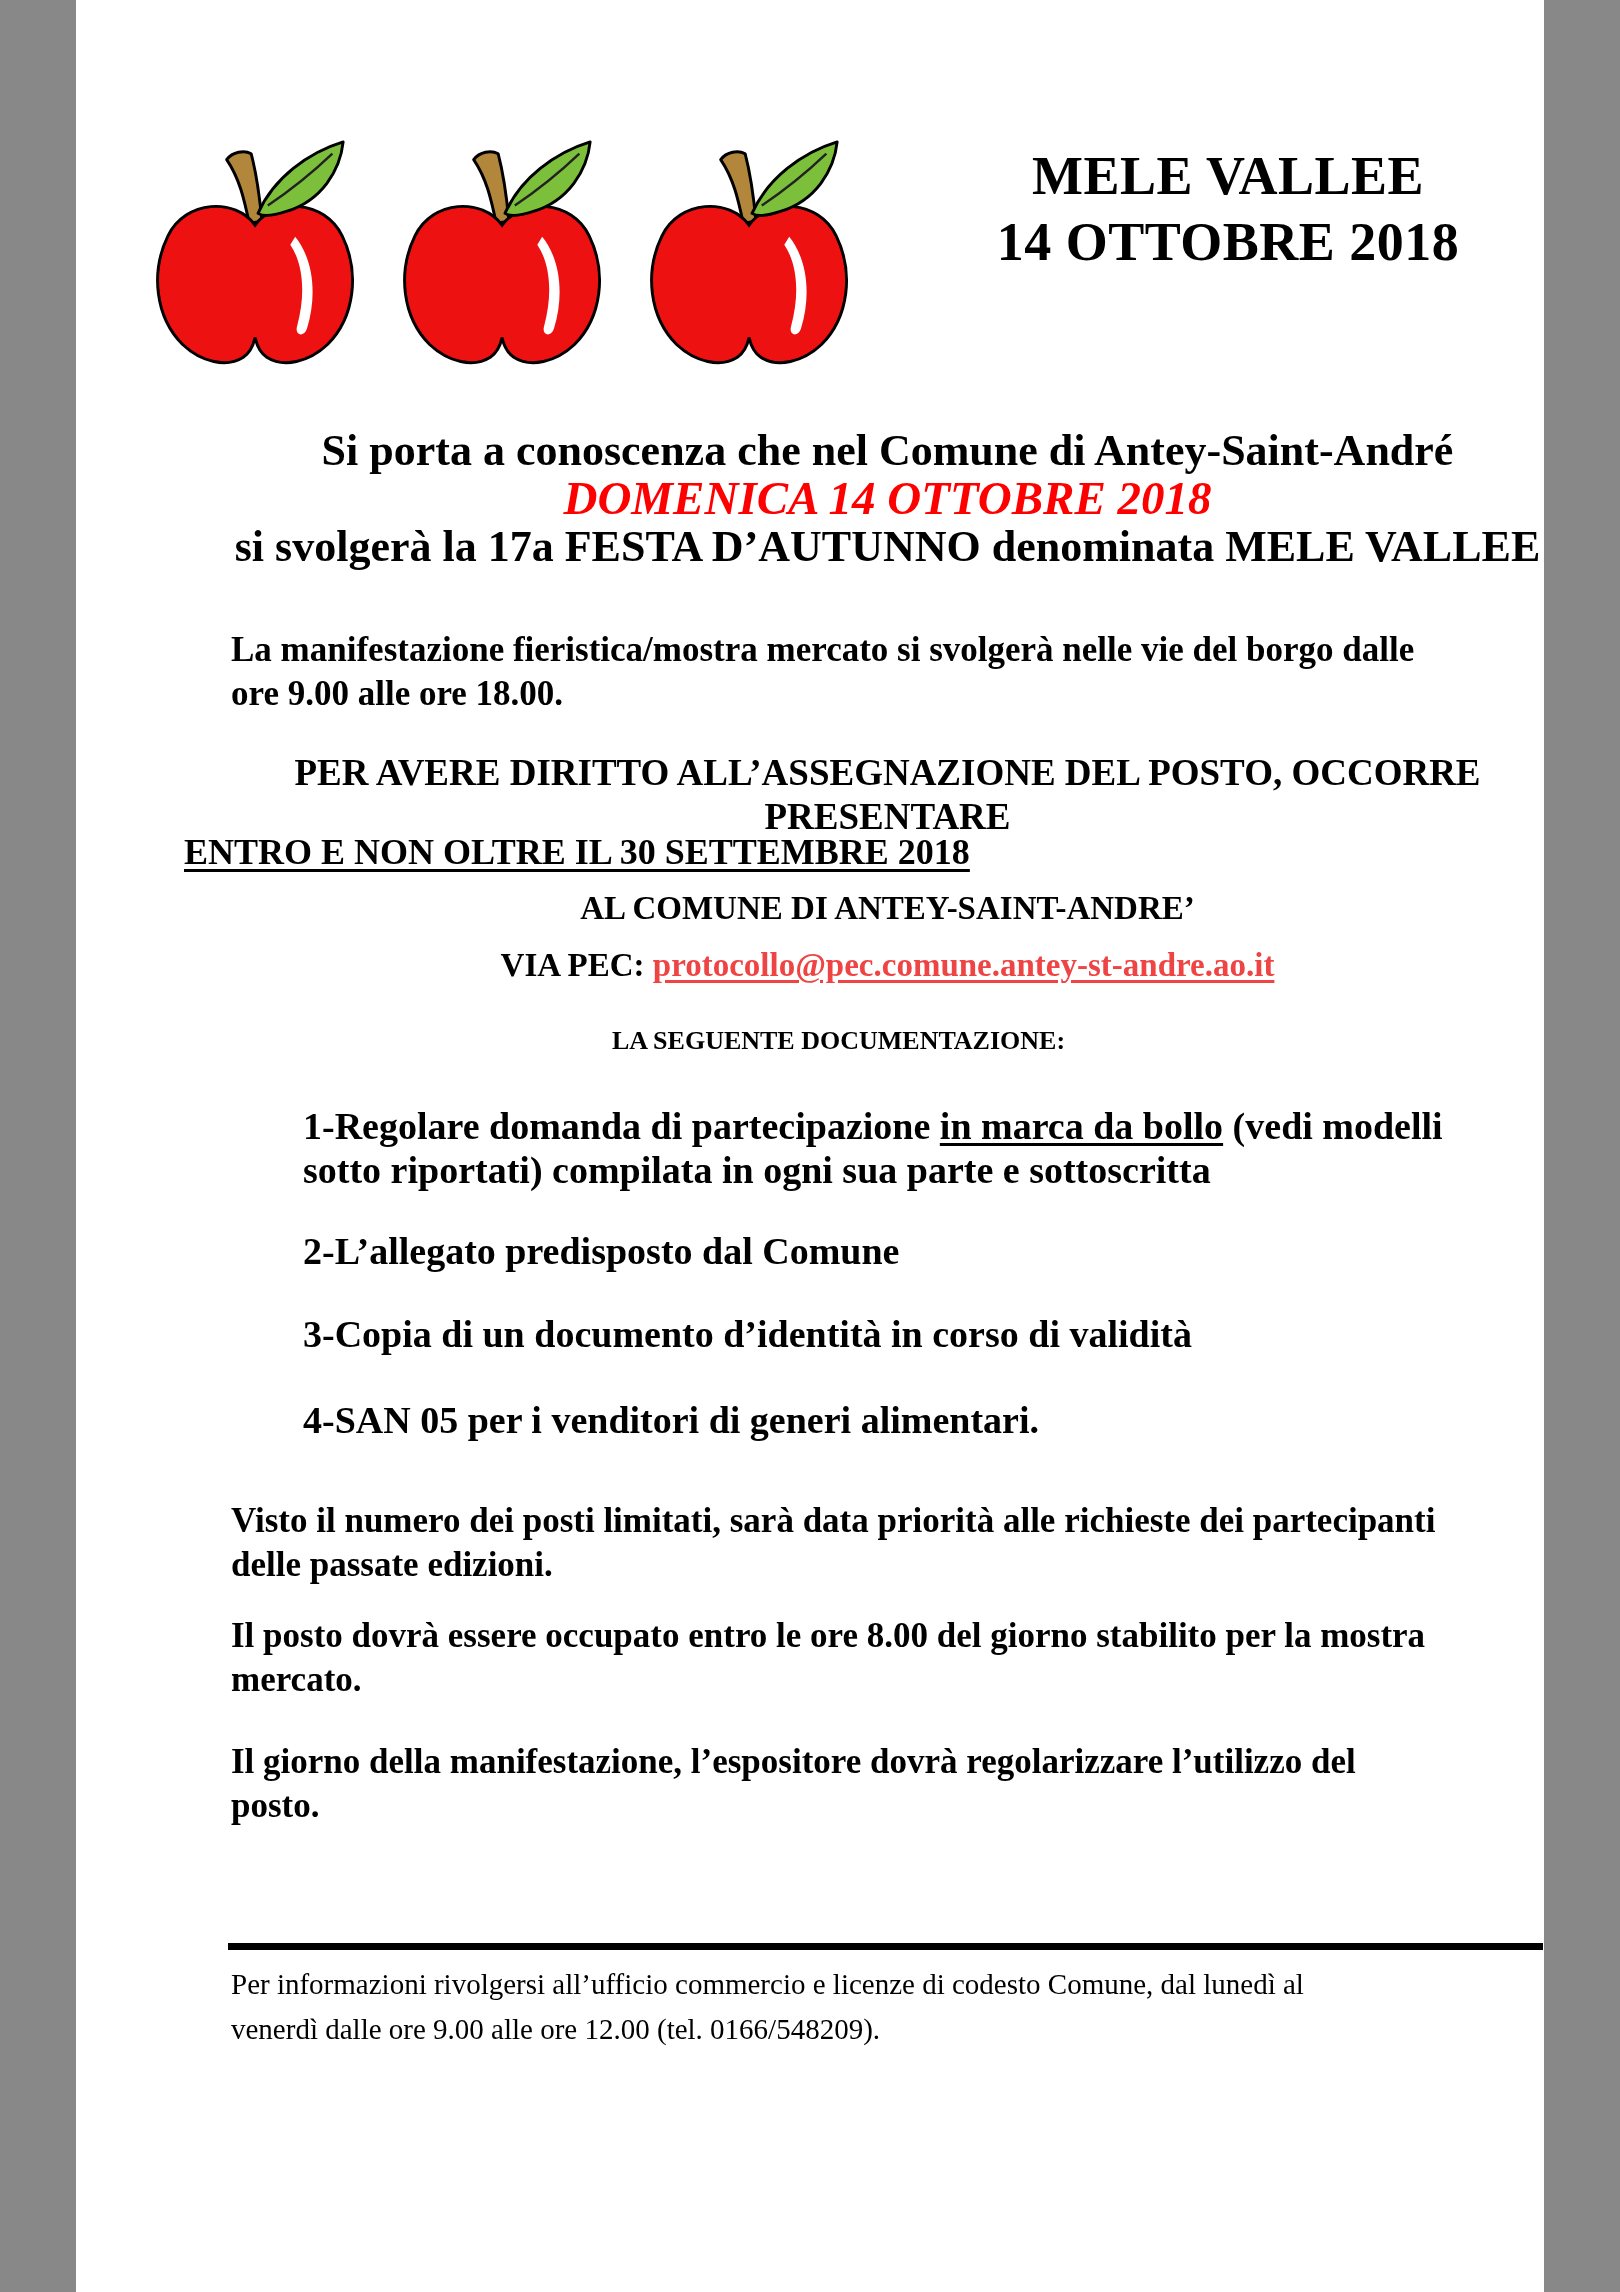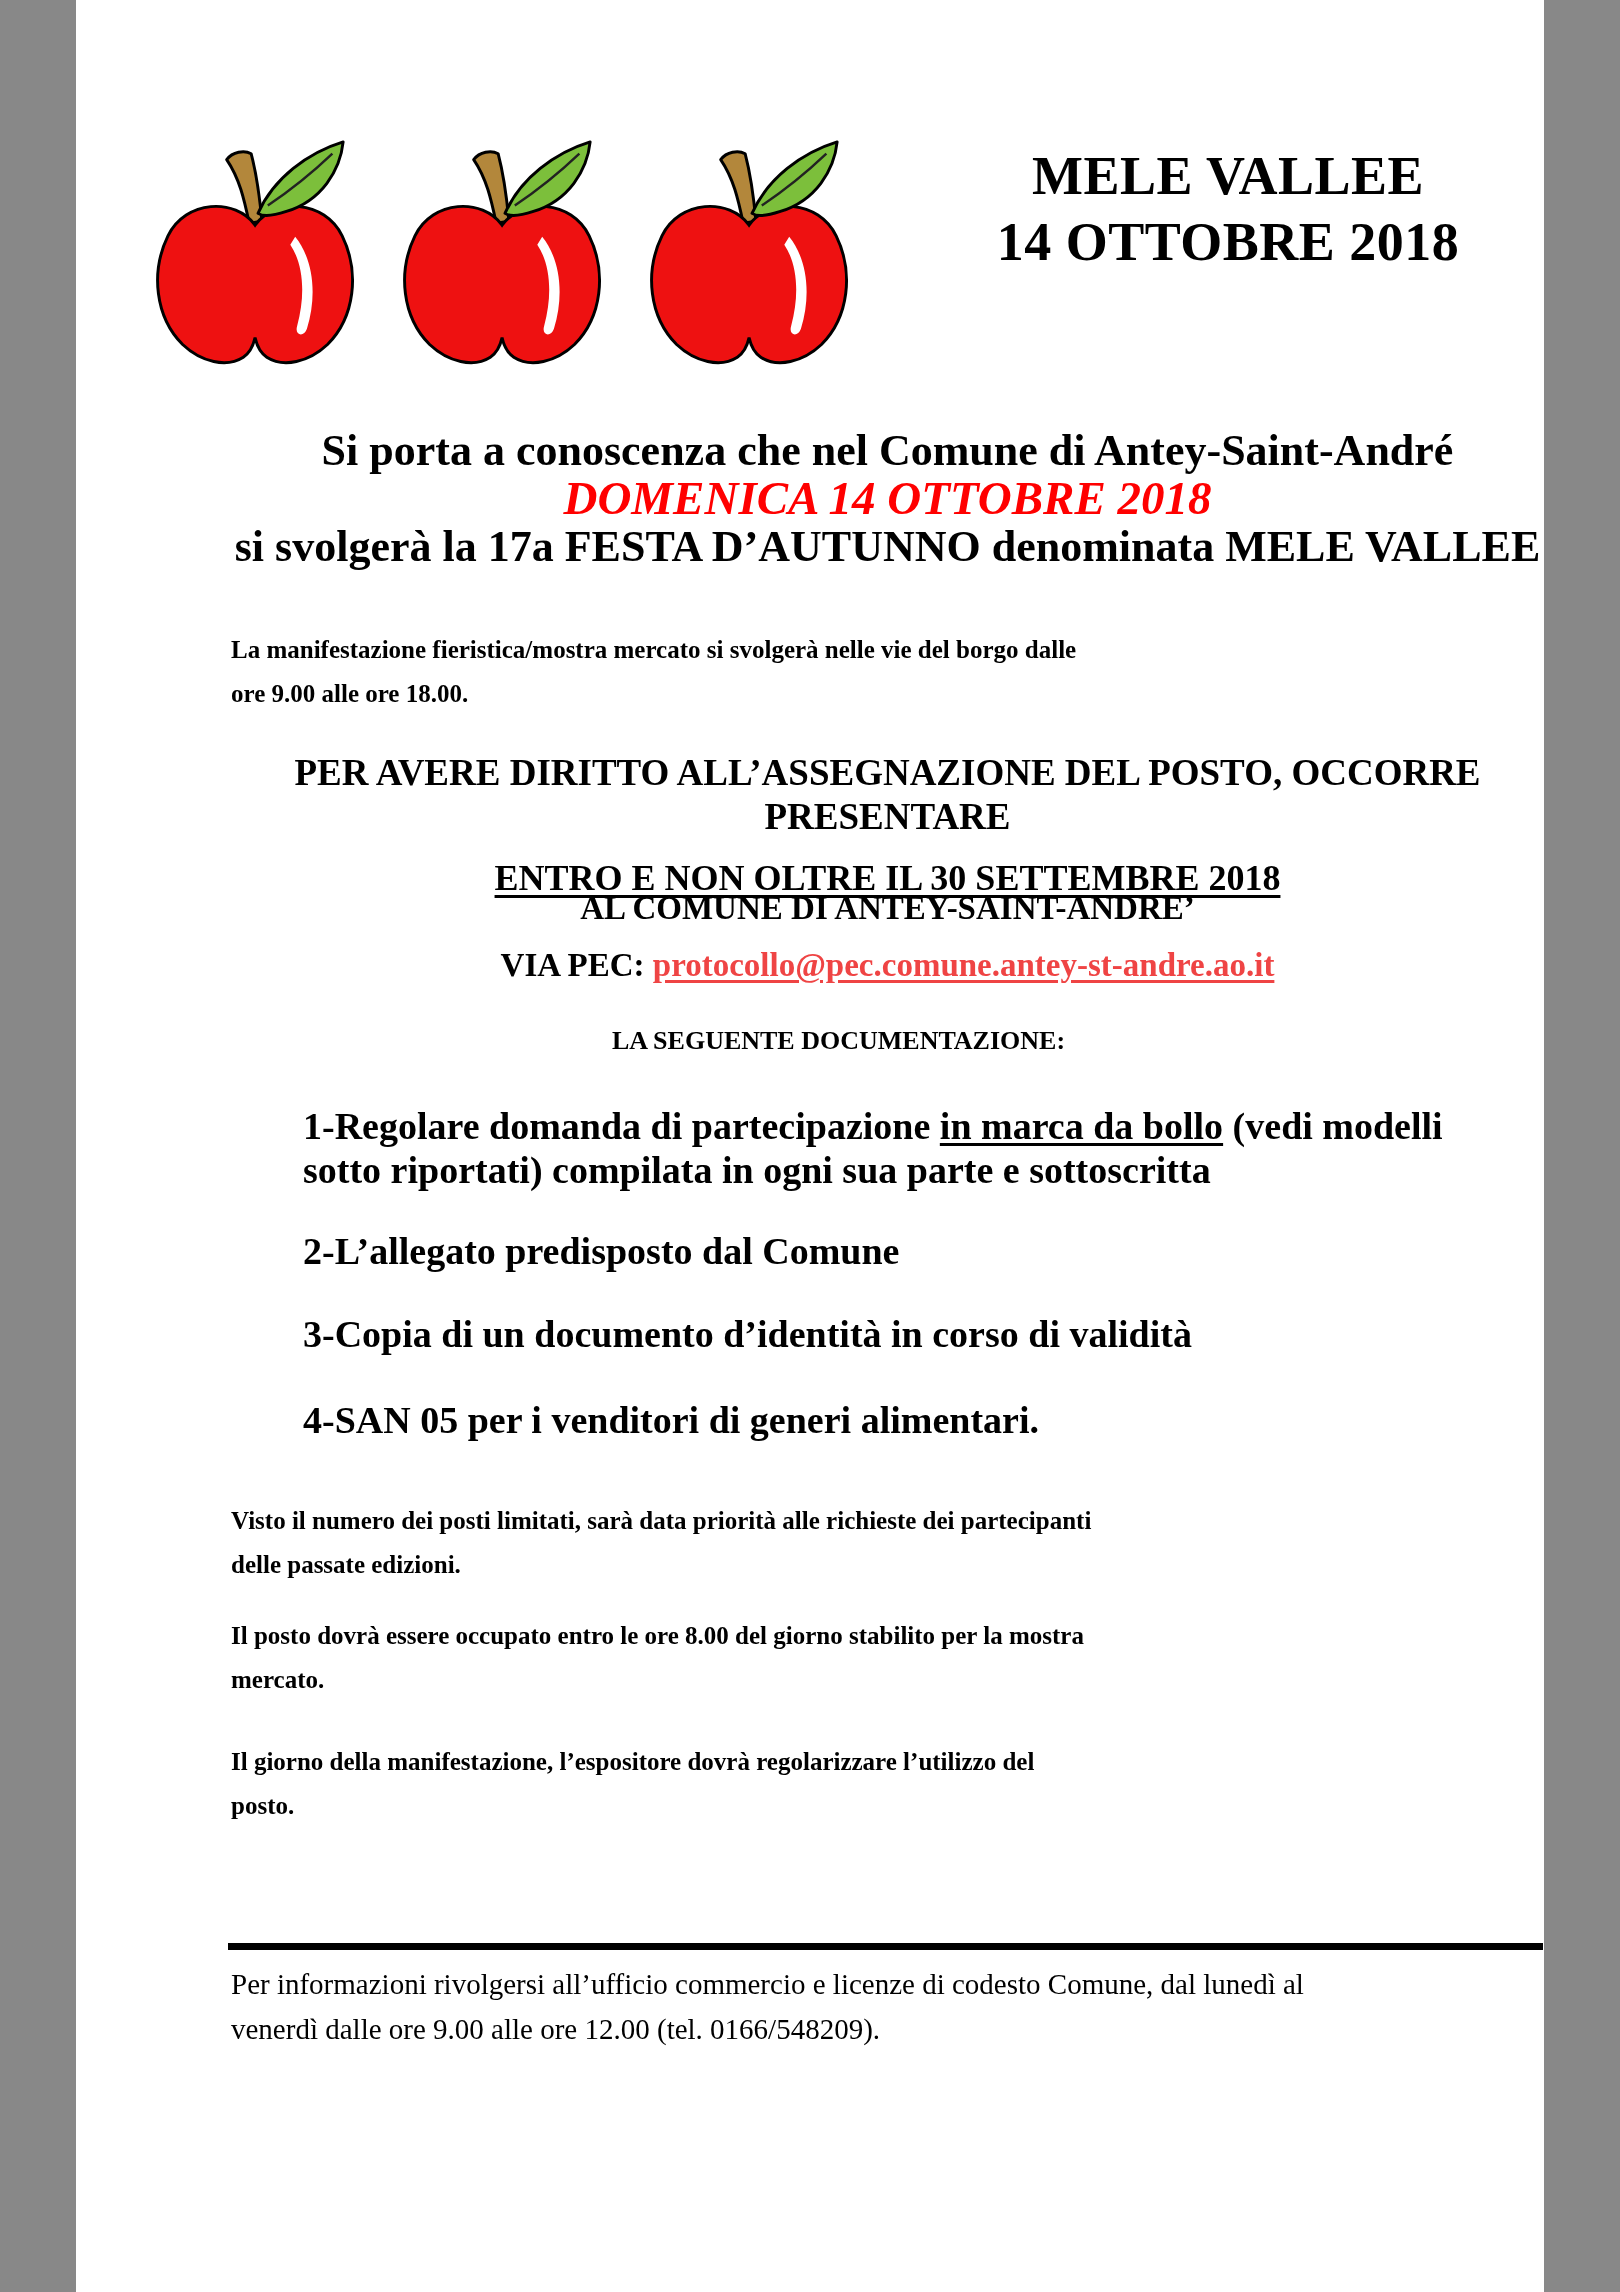--- a/index.html
+++ b/index.html
@@ -16,24 +16,24 @@
   .apples{left:74px;top:139px;width:716px;display:flex;gap:31px;}
   .apples svg{display:block;}
   .title-block{left:912px;top:143px;width:480px;text-align:center;
                font-size:54px;line-height:66px;letter-spacing:0.5px;}
   
   .intro{left:108px;top:428px;width:1407px;text-align:center;}
   .intro-l1{font-size:44px;line-height:46px;}
   .intro-l2{font-size:47px;line-height:49px;font-style:italic;color:#ff0000;}
   .intro-l3{font-size:44px;line-height:47px;}
   
-  .para{left:155px;width:1333px;font-size:25px;line-height:44px;}
+  .para{left:155px;width:1333px;font-size:35px;line-height:44px;}
   .p1{top:628px;}
   .per-avere{left:108px;top:751px;width:1407px;text-align:center;font-size:37px;line-height:44px;}
-  .entro{left:108px;top:856px;width:1407px;text-align:center;font-size:36px;line-height:44px;}
+  .entro{left:108px;top:830px;width:1407px;text-align:left;font-size:36px;line-height:44px;}
   .entro span{text-decoration:underline;text-underline-offset:4.9px;text-decoration-thickness:2.9px;}
   .al-comune{left:108px;top:888px;width:1407px;text-align:center;font-size:33px;line-height:41px;}
   .via-pec{left:108px;top:945px;width:1407px;text-align:center;font-size:33px;line-height:41px;}
   .email{color:#ef4444;text-decoration:underline;text-underline-offset:3.9px;cursor:pointer;}
   .la-seguente{left:59px;top:1021px;width:1407px;text-align:center;font-size:26px;line-height:39px;}
   
   .item{left:227px;width:1245px;font-size:38px;line-height:44px;}
   .i1{top:1104px;}
   .i2{top:1229px;}
   .i3{top:1312px;}

